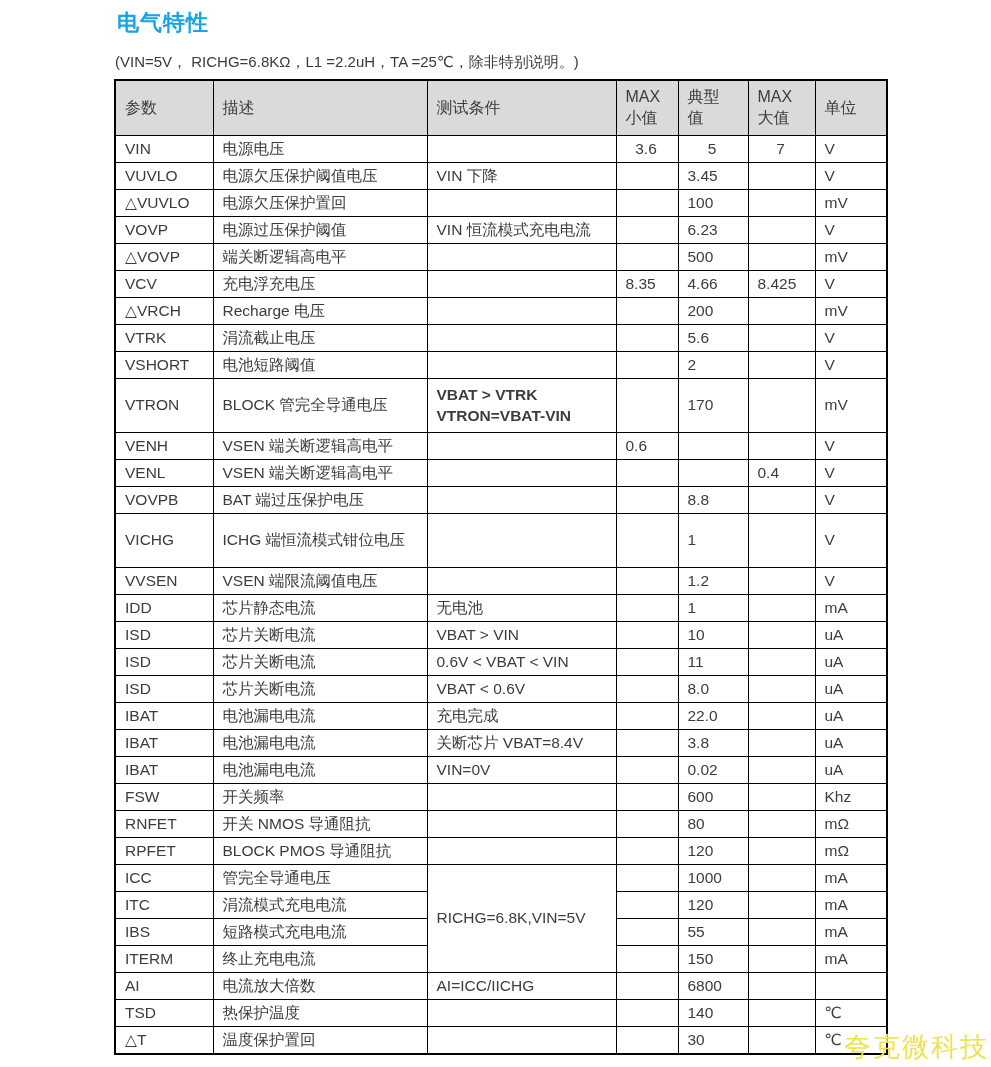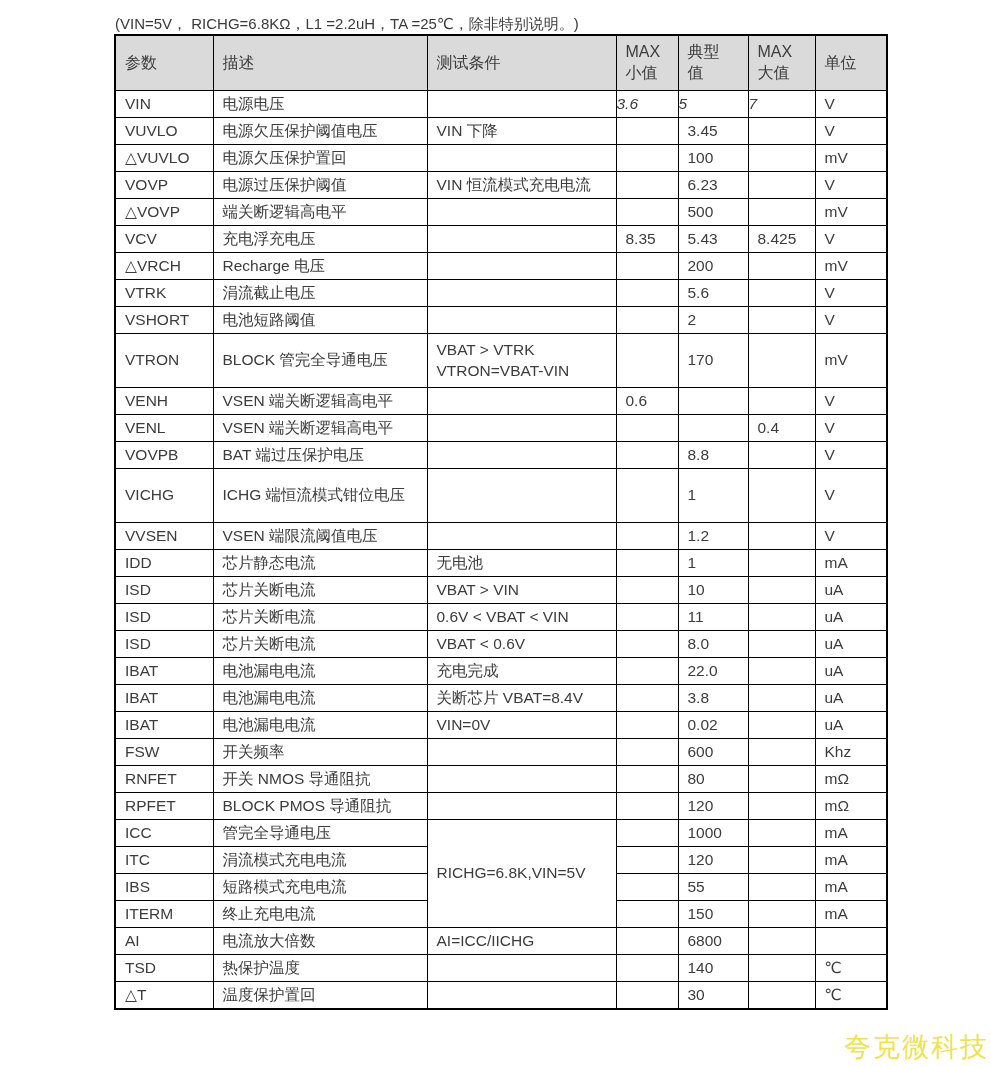--- a/index.html
+++ b/index.html
@@ -17,53 +17,54 @@
   }
   .page{position:absolute;inset:0;}
   .content{position:absolute;left:114px;top:0;width:775px;}
   .doc-title{
     color:var(--title-color);
     font-size:22px;font-weight:bold;
     margin:8px 0 0 3px;letter-spacing:1px;
   }
   .conditions{
     font-size:15px;color:#3a3a3a;
-    margin:15px 0 0 1px;white-space:nowrap;
+    margin:15px 0 7px 1px;white-space:nowrap;
   }
   table.spec{
     border-collapse:collapse;table-layout:fixed;width:772px;
     border:2px solid var(--border-color);
   }
   th,td{
     border:1px solid var(--border-color);
     font-size:15.5px;font-weight:normal;
     color:var(--text-color);
     padding:2px 4px 2px 9px;
     vertical-align:middle;text-align:left;
     line-height:1.3;overflow:hidden;
   }
   thead th{
     background:var(--header-bg);
     height:50px;white-space:pre-line;font-size:16px;
   }
   tbody td{height:22px;}
   tr.tall td{height:49px;}
-  td.center{padding-left:0;padding-right:2px;font-style:italic;}
+  td.center{text-align:center;padding-left:0;padding-right:2px;}
   td.cond-merged{vertical-align:middle;}
   .watermark{
     position:absolute;right:2px;bottom:2px;
     color:var(--watermark-color);
     font-size:27px;letter-spacing:2px;white-space:nowrap;
   }
 </style>
 </head>
 <body>
 
 <div class="page">
   <div class="content">
+    <div class="doc-title">电气特性</div>
     <div class="conditions">(VIN=5V，  RICHG=6.8KΩ，L1 =2.2uH，TA =25℃，除非特别说明。)</div>
 
     <table class="spec">
       <colgroup>
         <col style="width:98px">
           <col style="width:214px">
           <col style="width:189px">
         <col style="width:62px">
           <col style="width:70px">
           <col style="width:67px">
@@ -127,21 +128,21 @@
             <td></td>
             <td>500</td>
             <td></td>
             <td>mV</td>
           </tr>
           <tr>
             <td>VCV</td>
             <td>充电浮充电压</td>
             <td></td>
             <td>8.35</td>
-            <td>5.43</td>
+            <td>4.66</td>
             <td>8.425</td>
             <td>V</td>
           </tr>
           <tr>
             <td>△VRCH</td>
             <td>Recharge 电压</td>
             <td></td>
             <td></td>
             <td>200</td>
             <td></td>
@@ -161,21 +162,21 @@
             <td>电池短路阈值</td>
             <td></td>
             <td></td>
             <td>2</td>
             <td></td>
             <td>V</td>
           </tr>
           <tr class="tall">
             <td>VTRON</td>
             <td>BLOCK 管完全导通电压</td>
-            <td style="white-space: pre-line;">VBAT &gt; VTRK
+            <td style="white-space: pre-line; font-weight: bold;">VBAT &gt; VTRK
 VTRON=VBAT-VIN</td>
             <td></td>
             <td>170</td>
             <td></td>
             <td>mV</td>
           </tr>
           <tr>
             <td>VENH</td>
             <td>VSEN 端关断逻辑高电平</td>
             <td></td>

